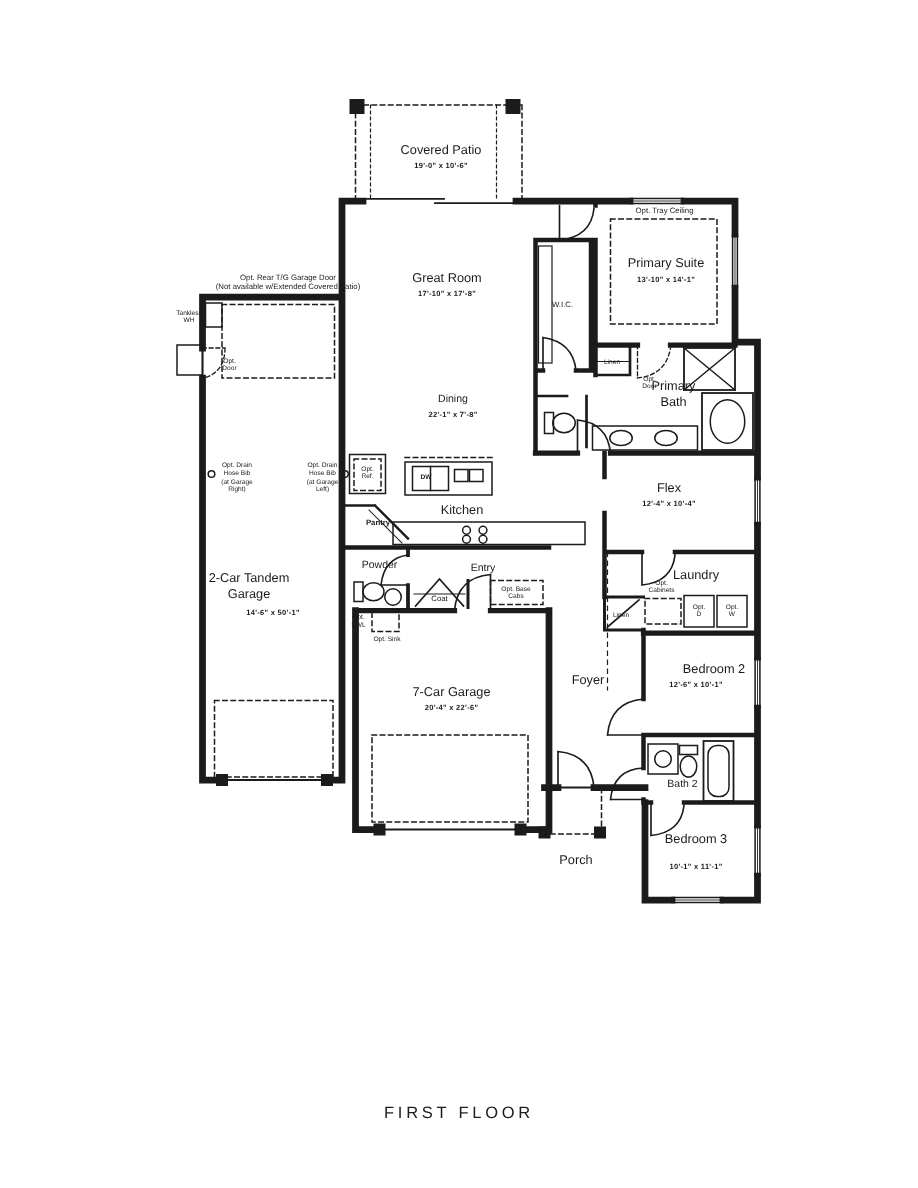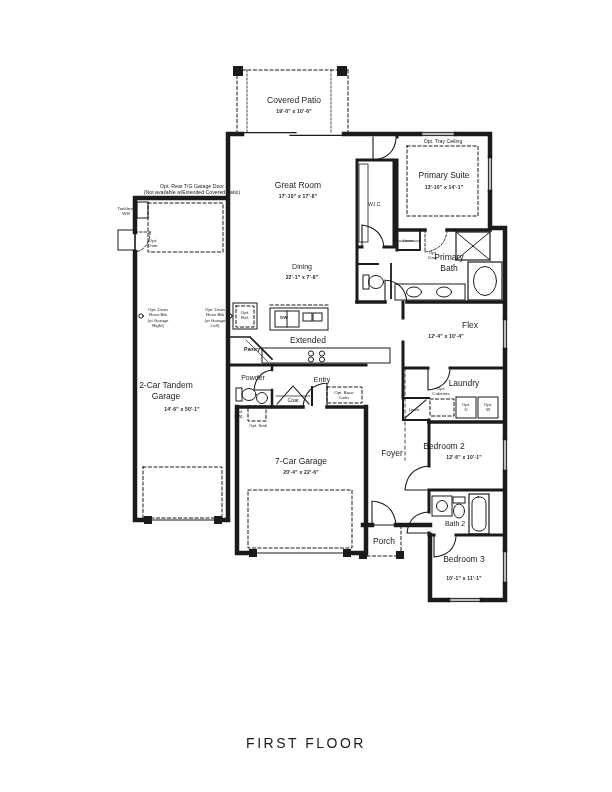--- a/index.html
+++ b/index.html
@@ -10,21 +10,21 @@
        text-align:center;line-height:1.2;color:#1b1b1b;}
   .room{font-size:8.5px;}
   .small{font-size:7px;}
   .xs{font-size:5.2px;}
   .tiny{font-size:4.4px;}
   .dims{font-size:5px;font-weight:bold;letter-spacing:.2px;}
   .lines span{display:block;}
   .wrap{white-space:normal;line-height:1.3;}
   .w40{width:42px;} .w66{width:66px;}
   .bold{font-weight:bold;}
-  .footer-title{font-size:14px;letter-spacing:2.5px;}
+  .footer-title{font-size:11px;letter-spacing:2.5px;}
   .footer-sub{font-size:11px;letter-spacing:1.2px;}
 </style>
 </head>
 <body>
 
 <div class="sheet">
 
 <svg class="plan-svg" width="612" height="792" viewBox="0 0 612 792">
   <g stroke="#1b1b1b" fill="none" stroke-linecap="square">
 
@@ -184,31 +184,31 @@
 <div class="lbl lines tiny" style="left:433px;top:255px">
   <span>Opt.</span>
   <span>Door</span>
 </div>
 
 <div class="lbl room wrap w40" style="left:449px;top:263px">Primary Bath</div>
 
 <div class="lbl small" style="left:302px;top:267px">Dining</div>
 <div class="lbl dims" style="left:302px;top:277px">22'-1" x 7'-8"</div>
 
-<div class="lbl room" style="left:308px;top:340px">Extended</div>
+<div class="lbl room" style="left:308px;top:340px">Kitchen</div>
 <div class="lbl tiny bold" style="left:284px;top:318px">DW</div>
 
 <div class="lbl lines tiny" style="left:245px;top:315px">
   <span>Opt.</span>
   <span>Ref.</span>
 </div>
 
 <div class="lbl xs bold" style="left:252px;top:349px">Pantry</div>
 
-<div class="lbl room" style="left:470px;top:325px">Flex</div>
+<div class="lbl room" style="left:446px;top:325px">Flex</div>
 <div class="lbl dims" style="left:446px;top:336px">12'-4" x 10'-4"</div>
 
 <div class="lbl room" style="left:464px;top:383px">Laundry</div>
 
 <div class="lbl lines tiny" style="left:441px;top:391px">
   <span>Opt.</span>
   <span>Cabinets</span>
 </div>
 <div class="lbl lines tiny" style="left:466px;top:407px">
   <span>Opt.</span>
@@ -228,29 +228,29 @@
   <span>Opt. Base</span>
   <span>Cabs</span>
 </div>
 <div class="lbl lines tiny" style="left:239px;top:414px">
   <span>Opt.</span>
   <span>SWL</span>
 </div>
 <div class="lbl tiny" style="left:258px;top:426px">Opt. Sink</div>
 
 <div class="lbl room" style="left:392px;top:453px">Foyer</div>
-<div class="lbl room" style="left:384px;top:541px">Porch</div>
+<div class="lbl room" style="left:384px;top:573px">Porch</div>
 
 <div class="lbl room" style="left:301px;top:461px">7-Car Garage</div>
 <div class="lbl dims" style="left:301px;top:472px">20'-4" x 22'-6"</div>
 
 <div class="lbl room wrap w66" style="left:166px;top:391px">2-Car Tandem Garage</div>
 <div class="lbl dims" style="left:182px;top:409px">14'-6" x 50'-1"</div>
 
-<div class="lbl room" style="left:444px;top:446px">Bedroom 2</div>
+<div class="lbl room" style="left:476px;top:446px">Bedroom 2</div>
 <div class="lbl dims" style="left:464px;top:457px">12'-6" x 10'-1"</div>
 
 <div class="lbl small" style="left:455px;top:524px">Bath 2</div>
 
 <div class="lbl room" style="left:464px;top:559px">Bedroom 3</div>
 <div class="lbl dims" style="left:464px;top:578px">10'-1" x 11'-1"</div>
 
 <div class="lbl lines tiny" style="left:126px;top:211px">
   <span>Tankless</span>
   <span>WH</span>

